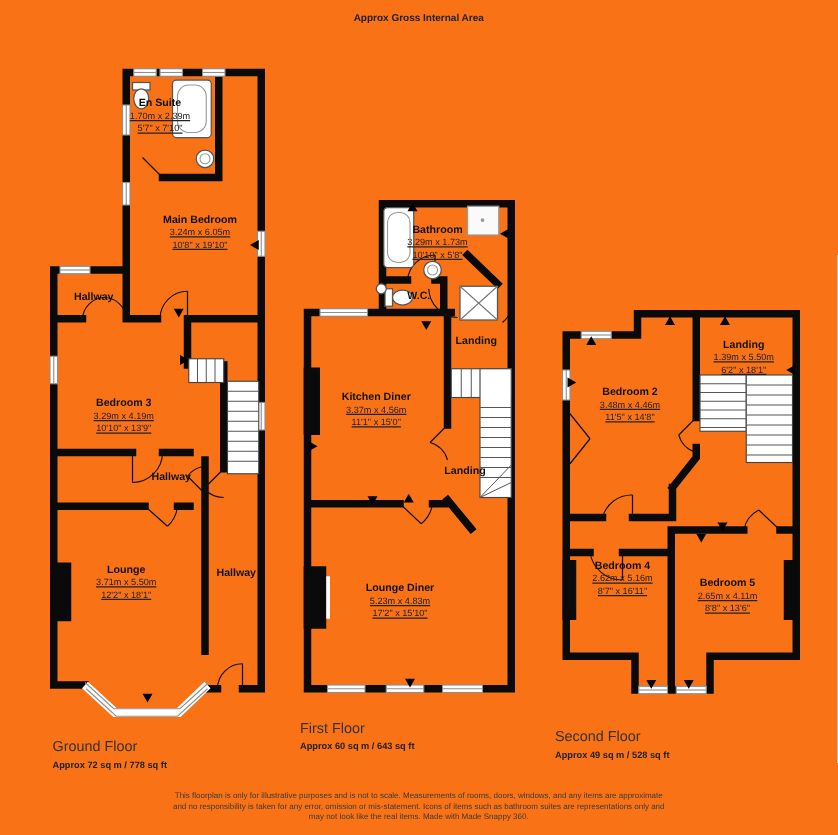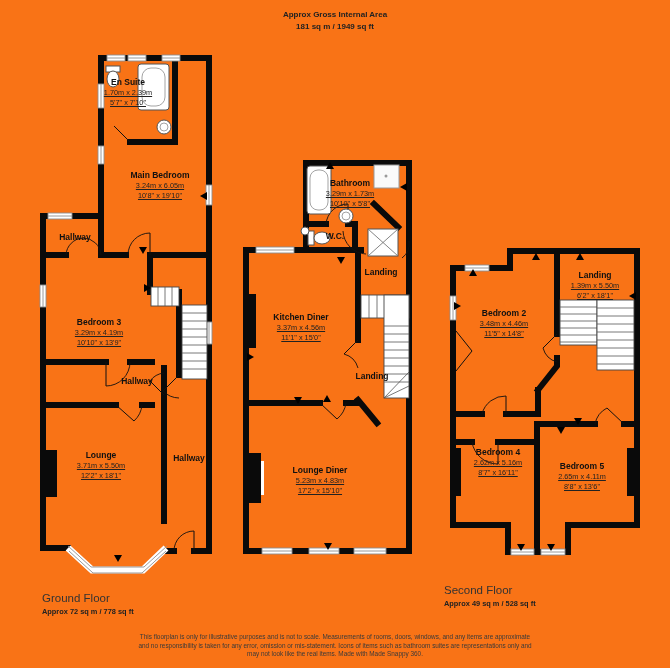--- a/index.html
+++ b/index.html
@@ -29,21 +29,20 @@
   .mk{fill:#000;}
   .chimney{fill:#0a0a0a;}
 </style>
 </head>
 <body>
 
 <div id="canvas">
 
   <div class="hdr">
     <div>Approx Gross Internal Area</div>
-    <div>181 sq m / 1949 sq ft</div>
   </div>
 
   <svg width="670" height="668" viewBox="0 0 670 668">
 
     <g>
       <path class="wall" d="
         M101,58 H209 M209,58 V551 M101,58 V255
         M43,216 H101 M43,216 V548 M43,548 H68
         M164,551 H174 M194,551 H209
         M43,255 H66 M101,255 H126 M150,255 H209
@@ -336,20 +335,24 @@
   <div class="room-label" style="left:582px;top:461px">
     <div class="rname">Bedroom 5</div>
     <div class="rdim">2.65m x 4.11m</div>
     <div class="rdim">8'8" x 13'6"</div>
   </div>
 
   <div class="floor-label" style="left:42px;top:592px">
     <div class="fl-name">Ground Floor</div>
     <div class="fl-area">Approx 72 sq m / 778 sq ft</div>
   </div>
+  <div class="floor-label" style="left:240px;top:577px">
+    <div class="fl-name">First Floor</div>
+    <div class="fl-area">Approx 60 sq m / 643 sq ft</div>
+  </div>
   <div class="floor-label" style="left:444px;top:584px">
     <div class="fl-name">Second Floor</div>
     <div class="fl-area">Approx 49 sq m / 528 sq ft</div>
   </div>
 
   <div class="ftr">
     <div>This floorplan is only for illustrative purposes and is not to scale. Measurements of rooms, doors, windows, and any items are approximate</div>
     <div>and no responsibility is taken for any error, omission or mis-statement. Icons of items such as bathroom suites are representations only and</div>
     <div>may not look like the real items. Made with Made Snappy 360.</div>
   </div>

